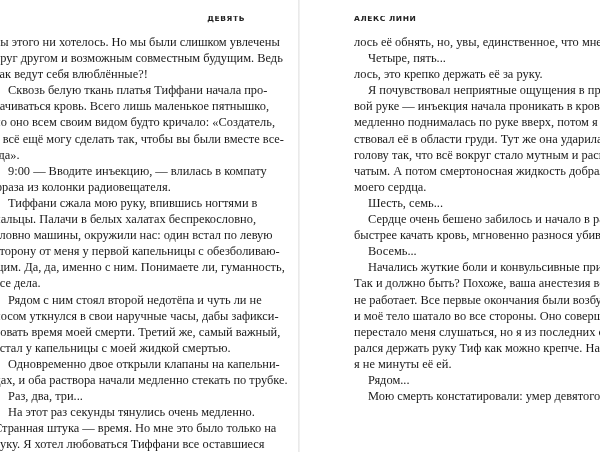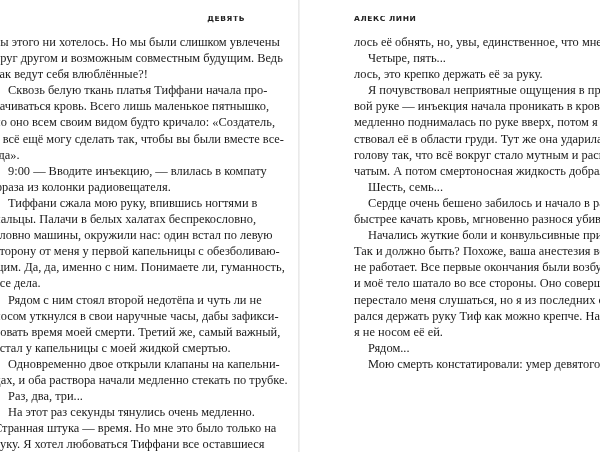--- a/index.html
+++ b/index.html
@@ -88,28 +88,30 @@
     <div class="text" id="right-text">
         <span class="line">лось её обнять, но, увы, единственное, что мне остава-</span>
         <span class="line ind last">Четыре, пять...</span>
         <span class="line last">лось, это крепко держать её за руку.</span>
         <span class="line ind">Я почувствовал неприятные ощущения в пра-</span>
         <span class="line">вой руке — инъекция начала проникать в кровь. Она</span>
         <span class="line">медленно поднималась по руке вверх, потом я почув-</span>
         <span class="line">ствовал её в области груди. Тут же она ударила мне в</span>
         <span class="line">голову так, что всё вокруг стало мутным и расплыв-</span>
         <span class="line">чатым. А потом смертоносная жидкость добралась до</span>
+        <span class="line last">моего сердца.</span>
         <span class="line ind last">Шесть, семь...</span>
         <span class="line ind">Сердце очень бешено забилось и начало в разы</span>
         <span class="line">быстрее качать кровь, мгновенно разнося убивающий</span>
+        <span class="line ind last">Восемь...</span>
         <span class="line ind">Начались жуткие боли и конвульсивные припадки.</span>
         <span class="line">Так и должно быть? Похоже, ваша анестезия вообще</span>
         <span class="line">не работает. Все первые окончания были возбуждены,</span>
         <span class="line">и моё тело шатало во все стороны. Оно совершенно</span>
         <span class="line">перестало меня слушаться, но я из последних сил ста-</span>
         <span class="line">рался держать руку Тиф как можно крепче. Надеюсь,</span>
-        <span class="line last">я не носом её ей.</span>
+        <span class="line last">я не минуты её ей.</span>
         <span class="line ind last">Рядом...</span>
         <span class="line ind">Мою смерть констатировали: умер девятого дека-</span>
       </div>
   </div>
 
 </div>
 
 </body></html>

